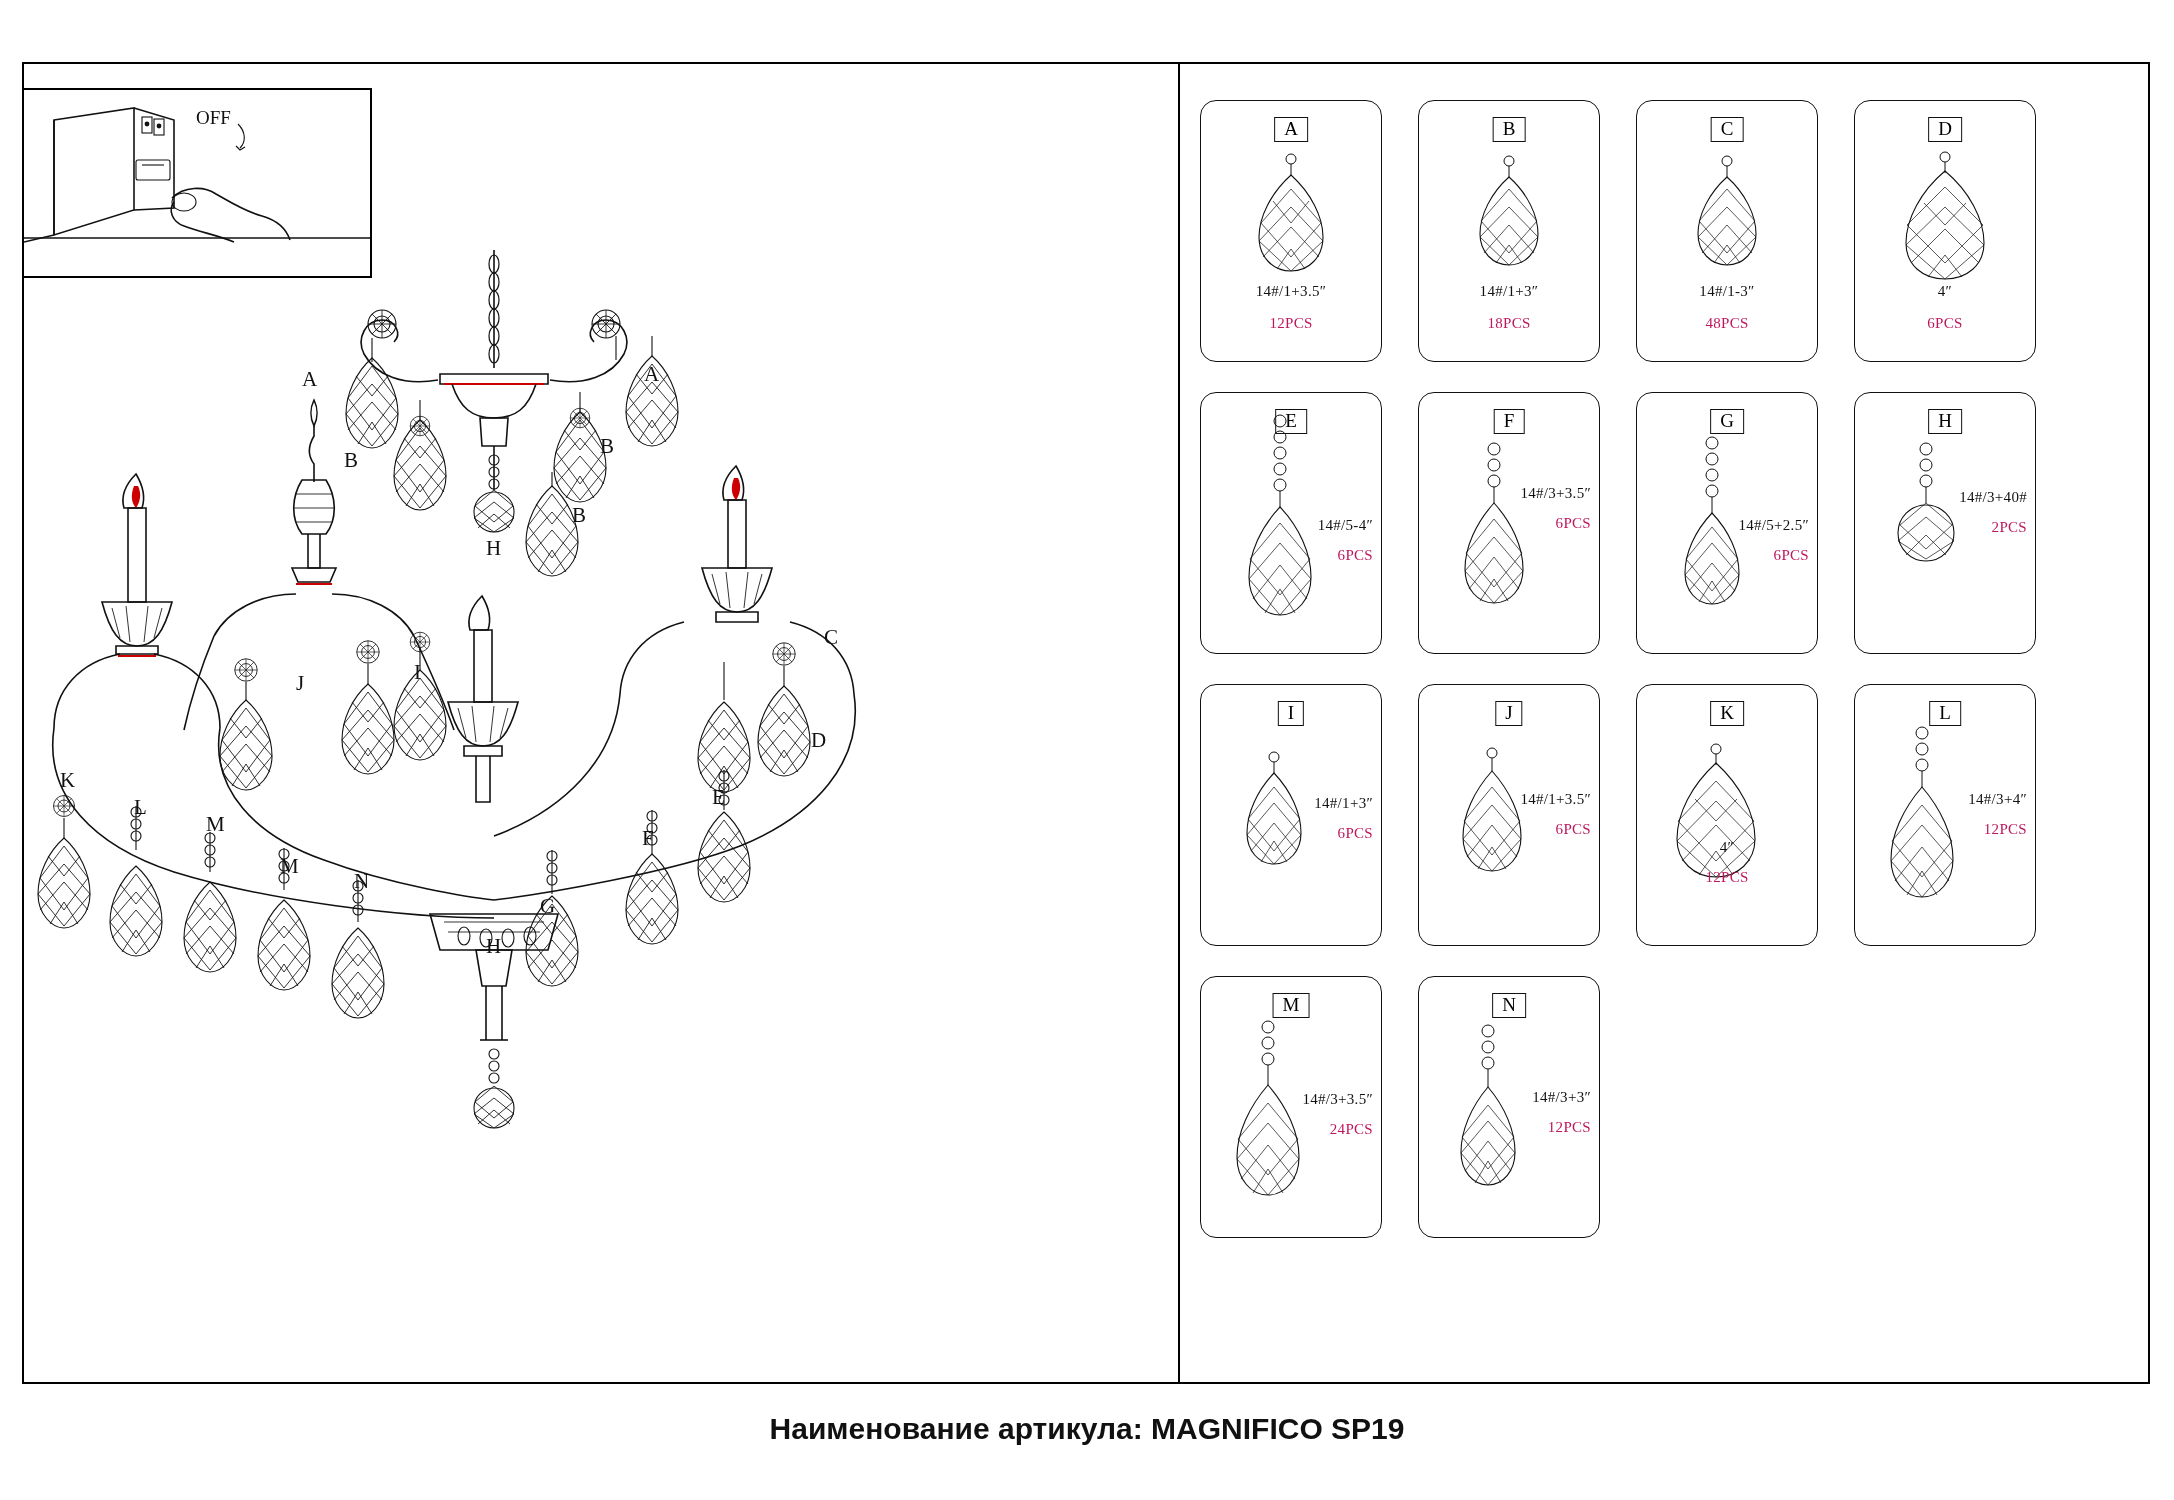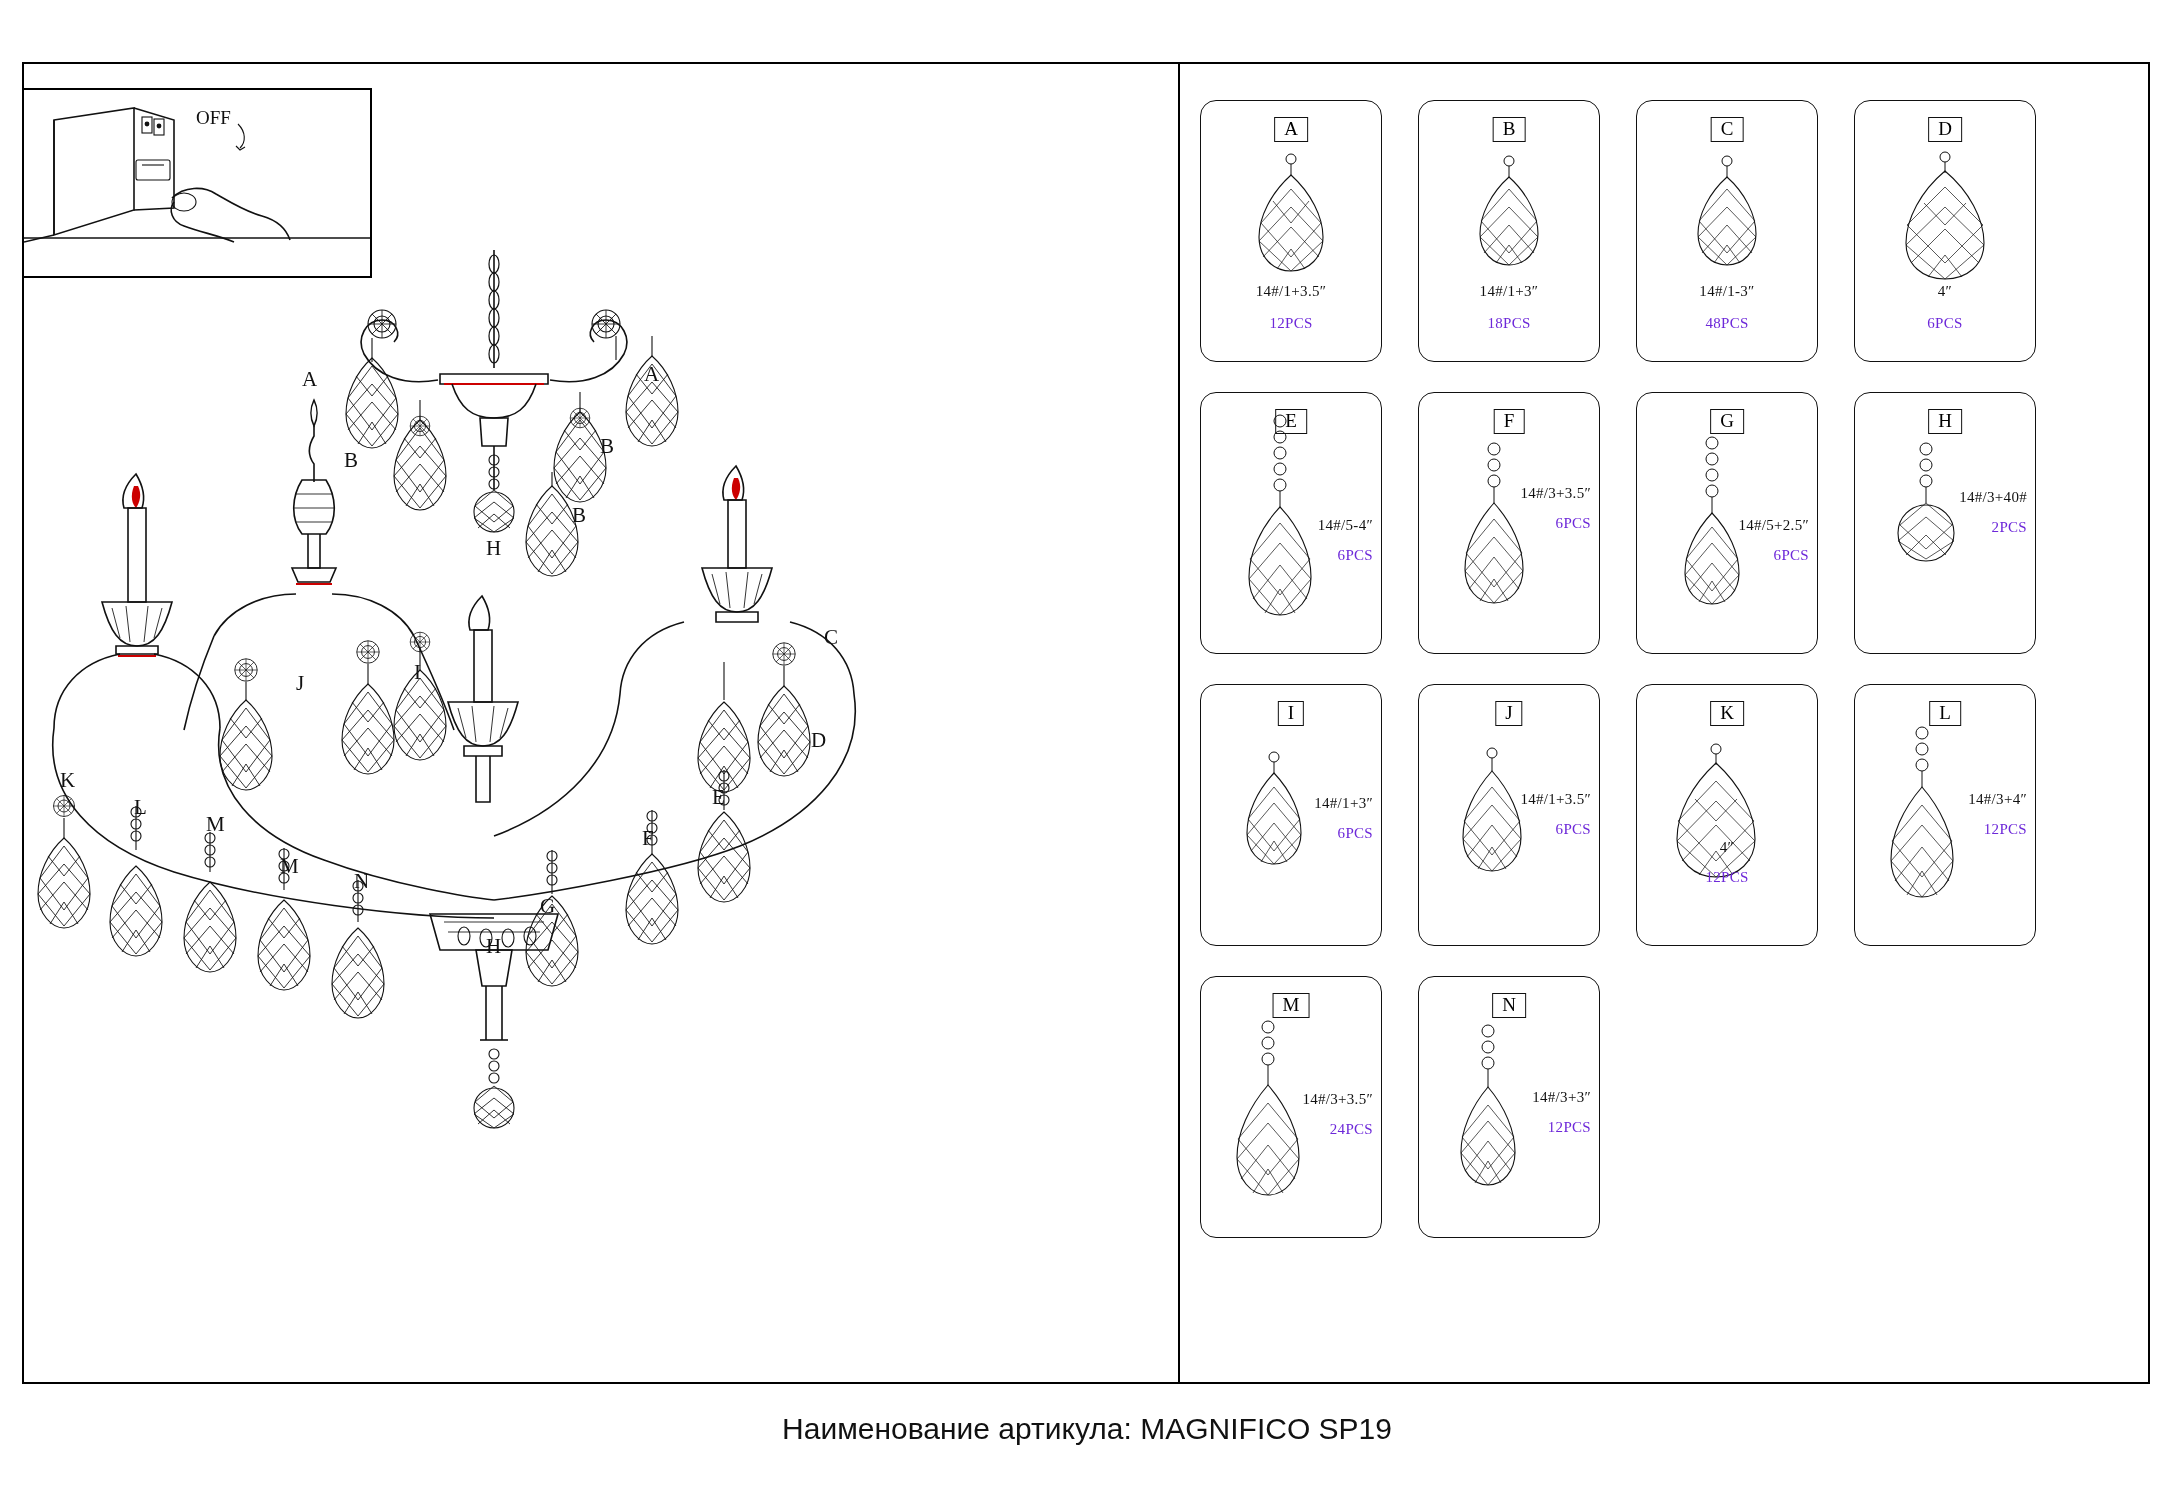--- a/index.html
+++ b/index.html
@@ -79,21 +79,21 @@
     line-height: 21px;
     color: #111;
     letter-spacing: 0.3px;
     text-align: center;
     white-space: nowrap;
   }
   .part-card .qty {
     position: absolute;
     font-size: 15px;
     line-height: 21px;
-    color: #6d28d9;
+    color: #be185d;
     letter-spacing: 0.3px;
     text-align: center;
     white-space: nowrap;
   }
   
   .cap-below { left: 0; width: 100%; }
   
   .cap-right { right: 8px; text-align: right; }
   .letter-label {
     position: absolute;
@@ -103,20 +103,21 @@
   }
   
   .bottom-caption {
     position: absolute;
     left: 0; top: 1412px;
     width: 2174px;
     text-align: center;
     font-size: 30px;
     font-family: "Liberation Sans", sans-serif;
     color: #111;
+    font-weight: bold;
   }
   svg { display: block; }
   .ln { fill: none; stroke: #111; stroke-width: 1.6; }
   .ln-thin { fill: none; stroke: #111; stroke-width: 1.1; }
   .mesh { fill: none; stroke: #111; stroke-width: 0.85; }
   .red { fill: none; stroke: #cc0000; stroke-width: 2; }
   .redf { fill: #cc0000; stroke: none; }
   .dot { fill: #111; }
 </style>
 </head>

